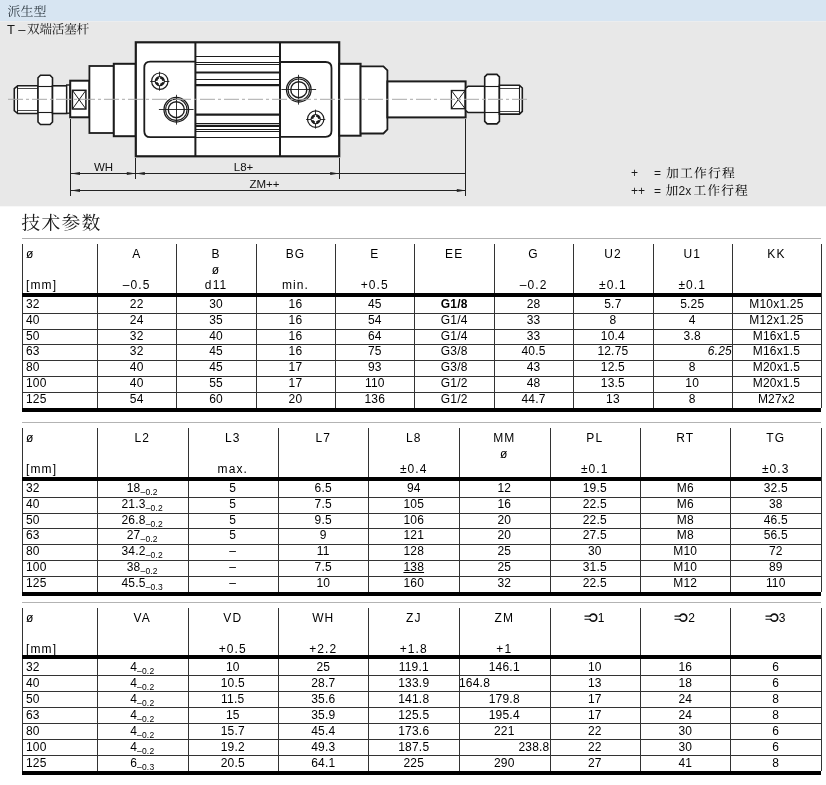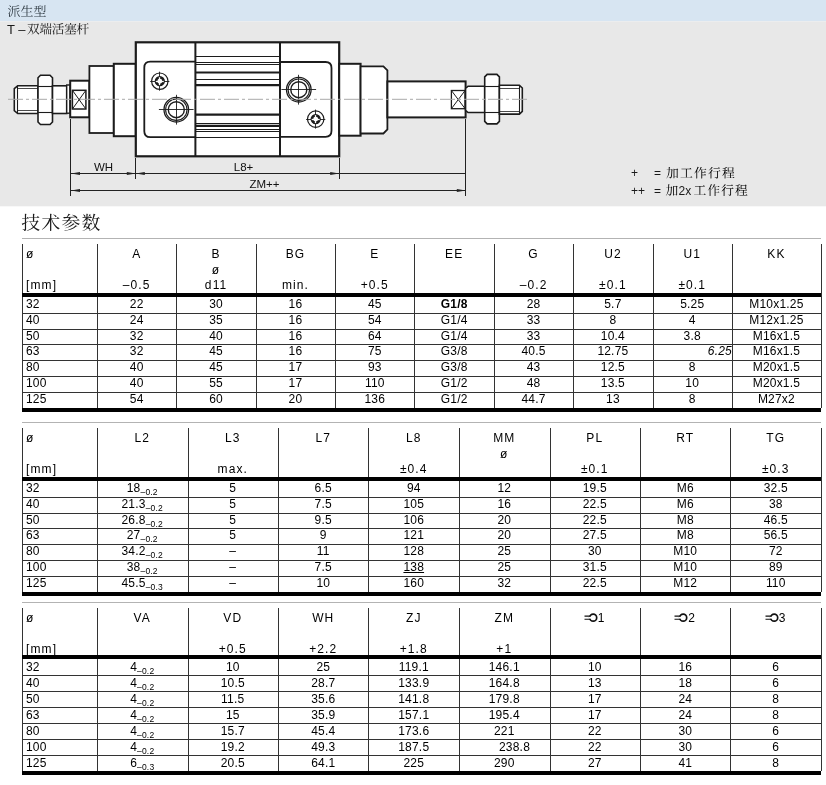--- a/index.html
+++ b/index.html
@@ -493,42 +493,42 @@
       <s style="width:90.5px;text-align:center;">10</s>
       <s style="width:90.5px;text-align:center;">16</s>
       <s style="width:90.5px;text-align:center;">6</s>
     </div>
 <div class="row" style="top:675.0px;height:16.0px;line-height:16.0px">
       <s style="width:75.0px;text-align:left;padding-left:4px;">40</s>
       <s style="width:90.5px;text-align:center;">4<i class="tol">–0.2</i></s>
       <s style="width:90.5px;text-align:center;">10.5</s>
       <s style="width:90.5px;text-align:center;">28.7</s>
       <s style="width:90.5px;text-align:center;">133.9</s>
-      <s style="width:90.5px;text-align:center;">164.8</s>
+      <s style="width:90.5px;text-align:left;">164.8</s>
       <s style="width:90.5px;text-align:center;">13</s>
       <s style="width:90.5px;text-align:center;">18</s>
       <s style="width:90.5px;text-align:center;">6</s>
     </div>
 <div class="row" style="top:691.0px;height:16.0px;line-height:16.0px">
       <s style="width:75.0px;text-align:left;padding-left:4px;">50</s>
       <s style="width:90.5px;text-align:center;">4<i class="tol">–0.2</i></s>
       <s style="width:90.5px;text-align:center;">11.5</s>
       <s style="width:90.5px;text-align:center;">35.6</s>
       <s style="width:90.5px;text-align:center;">141.8</s>
       <s style="width:90.5px;text-align:center;">179.8</s>
       <s style="width:90.5px;text-align:center;">17</s>
       <s style="width:90.5px;text-align:center;">24</s>
       <s style="width:90.5px;text-align:center;">8</s>
     </div>
 <div class="row" style="top:707.0px;height:16.0px;line-height:16.0px">
       <s style="width:75.0px;text-align:left;padding-left:4px;">63</s>
       <s style="width:90.5px;text-align:center;">4<i class="tol">–0.2</i></s>
       <s style="width:90.5px;text-align:center;">15</s>
       <s style="width:90.5px;text-align:center;">35.9</s>
-      <s style="width:90.5px;text-align:center;">157.1</s>
+      <s style="width:90.5px;text-align:center;">125.5</s>
       <s style="width:90.5px;text-align:center;">195.4</s>
       <s style="width:90.5px;text-align:center;">17</s>
       <s style="width:90.5px;text-align:center;">24</s>
       <s style="width:90.5px;text-align:center;">8</s>
     </div>
 <div class="row" style="top:723.0px;height:16.0px;line-height:16.0px">
       <s style="width:75.0px;text-align:left;padding-left:4px;">80</s>
       <s style="width:90.5px;text-align:center;">4<i class="tol">–0.2</i></s>
       <s style="width:90.5px;text-align:center;">15.7</s>
       <s style="width:90.5px;text-align:center;">45.4</s>
@@ -537,21 +537,21 @@
       <s style="width:90.5px;text-align:center;">22</s>
       <s style="width:90.5px;text-align:center;">30</s>
       <s style="width:90.5px;text-align:center;">6</s>
     </div>
 <div class="row" style="top:739.0px;height:16.0px;line-height:16.0px">
       <s style="width:75.0px;text-align:left;padding-left:4px;">100</s>
       <s style="width:90.5px;text-align:center;">4<i class="tol">–0.2</i></s>
       <s style="width:90.5px;text-align:center;">19.2</s>
       <s style="width:90.5px;text-align:center;">49.3</s>
       <s style="width:90.5px;text-align:center;">187.5</s>
-      <s style="width:90.5px;text-align:left;padding-left:40px;">238.8</s>
+      <s style="width:90.5px;text-align:right;padding-left:40px;">238.8</s>
       <s style="width:90.5px;text-align:center;">22</s>
       <s style="width:90.5px;text-align:center;">30</s>
       <s style="width:90.5px;text-align:center;">6</s>
     </div>
 <div class="row" style="top:755.0px;height:16.0px;line-height:16.0px">
       <s style="width:75.0px;text-align:left;padding-left:4px;">125</s>
       <s style="width:90.5px;text-align:center;">6<i class="tol">–0.3</i></s>
       <s style="width:90.5px;text-align:center;">20.5</s>
       <s style="width:90.5px;text-align:center;">64.1</s>
       <s style="width:90.5px;text-align:center;">225</s>

